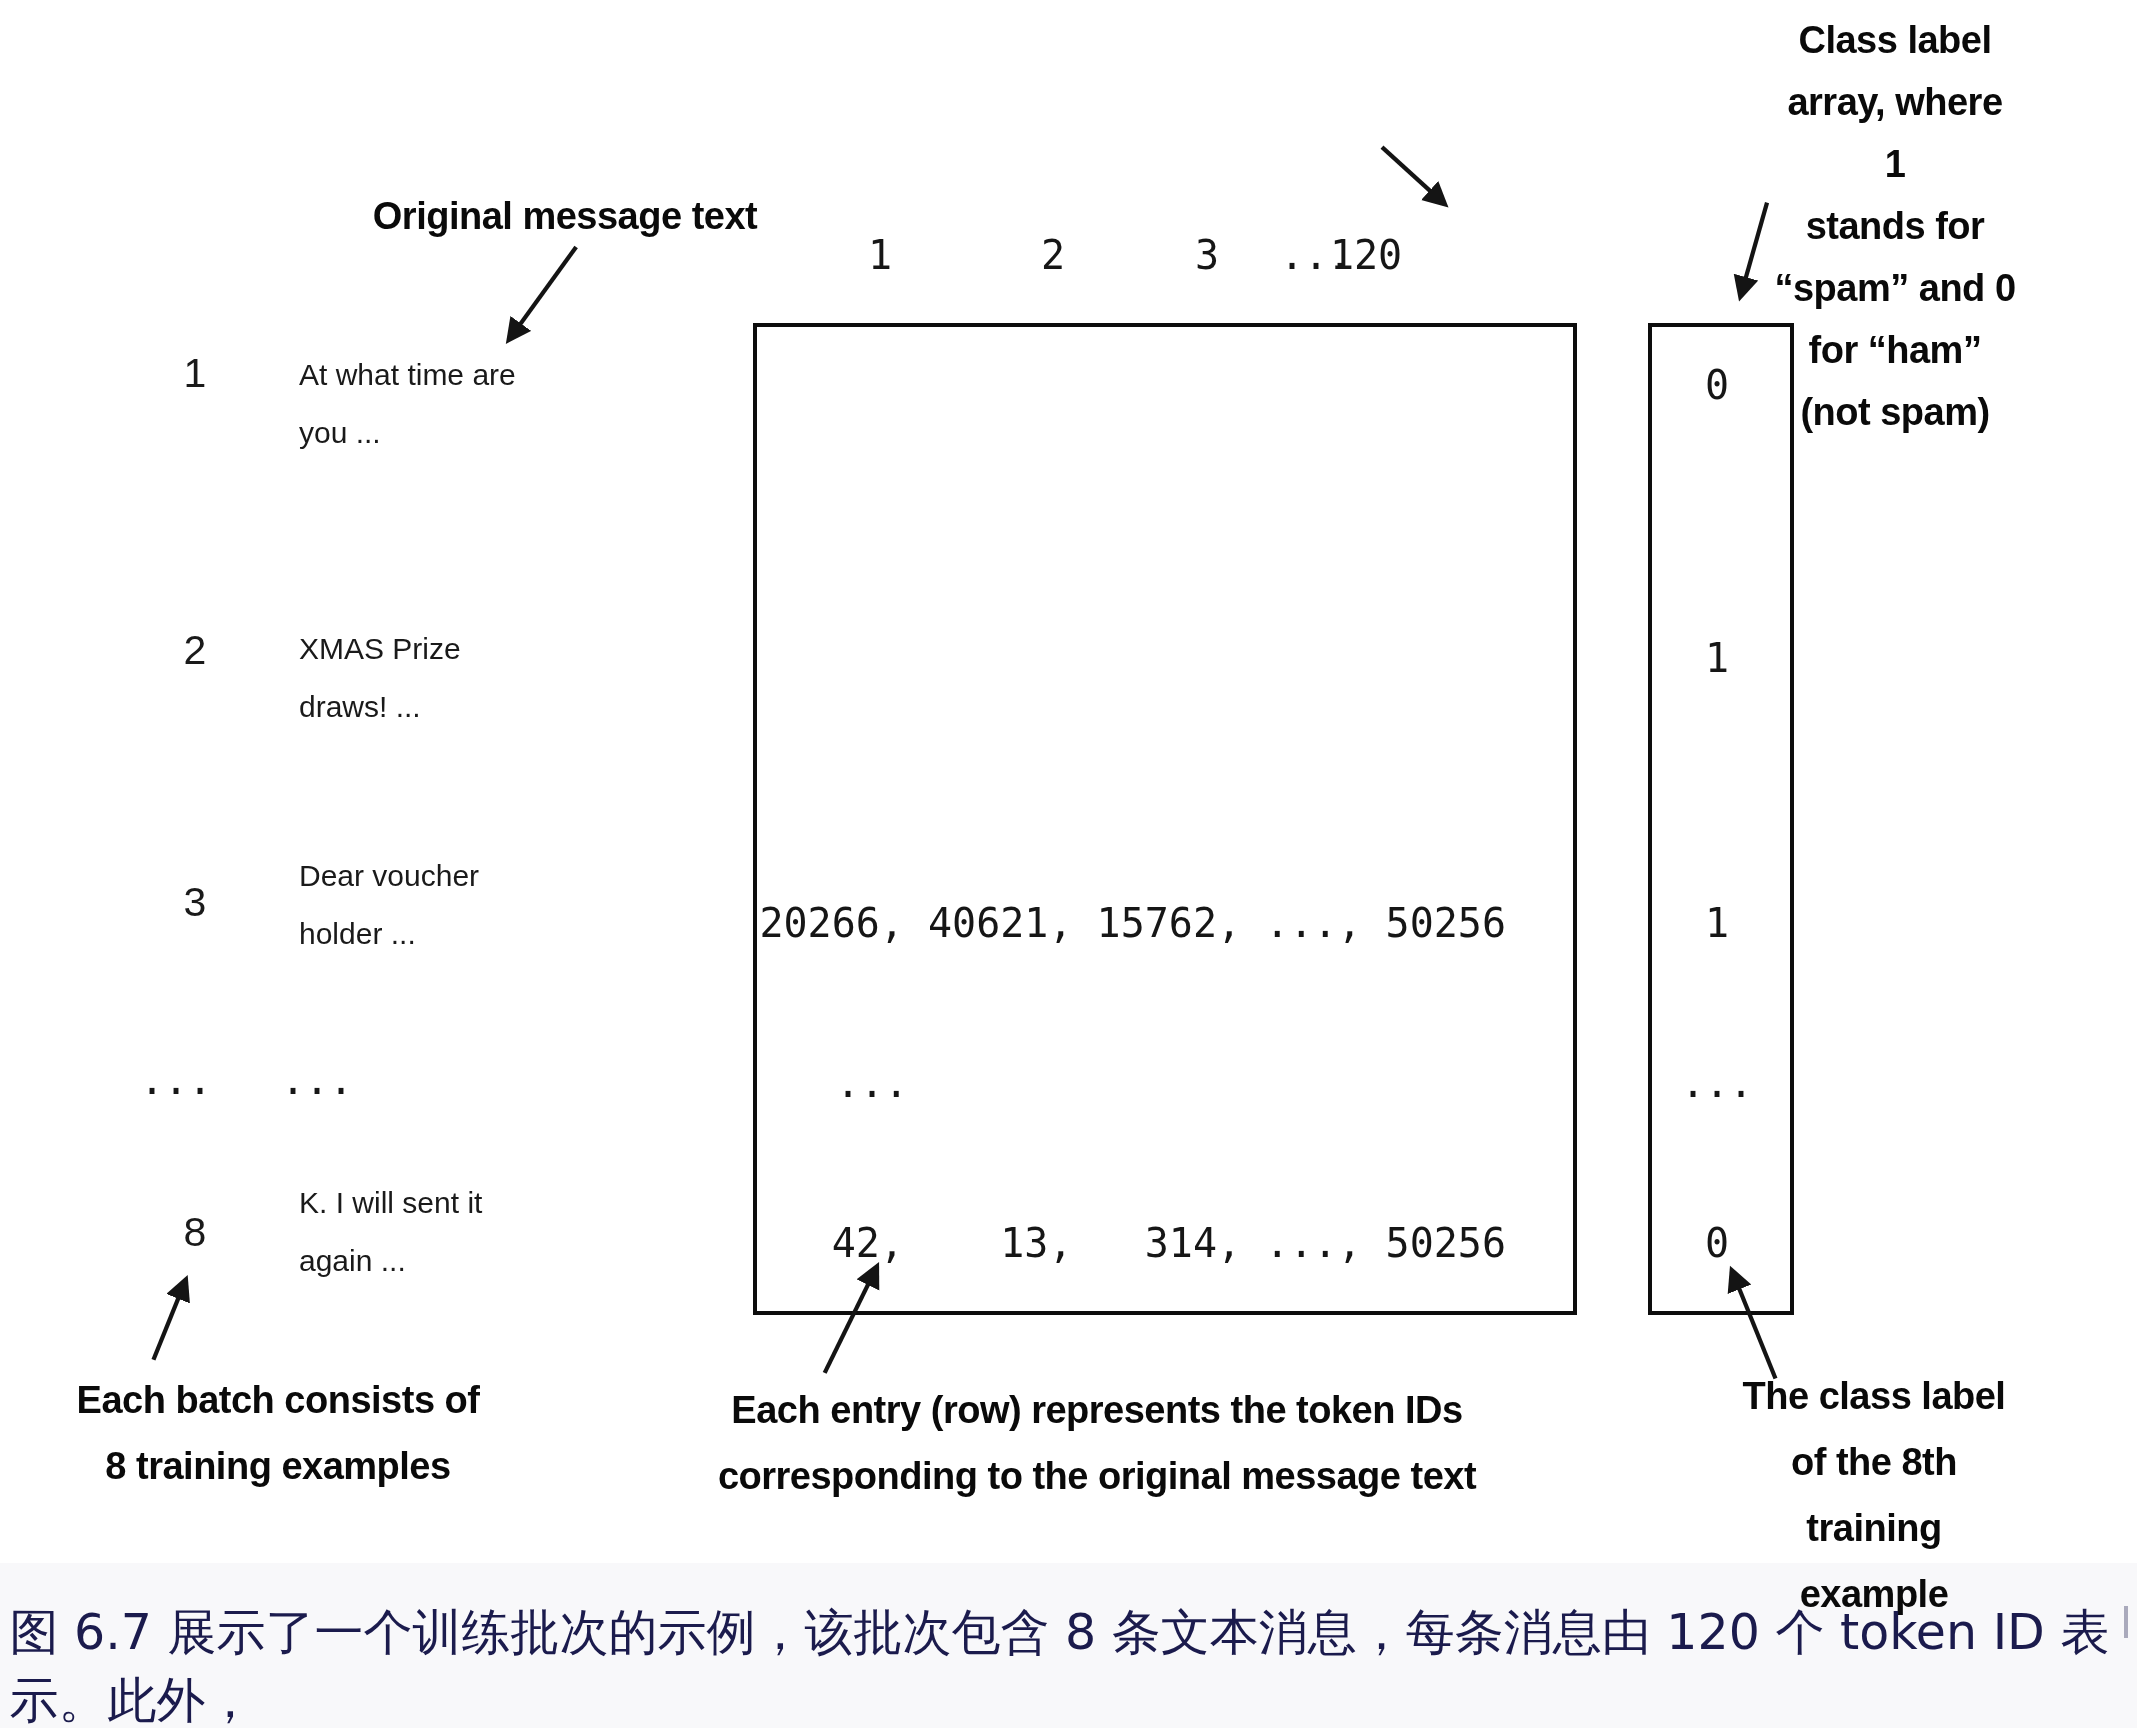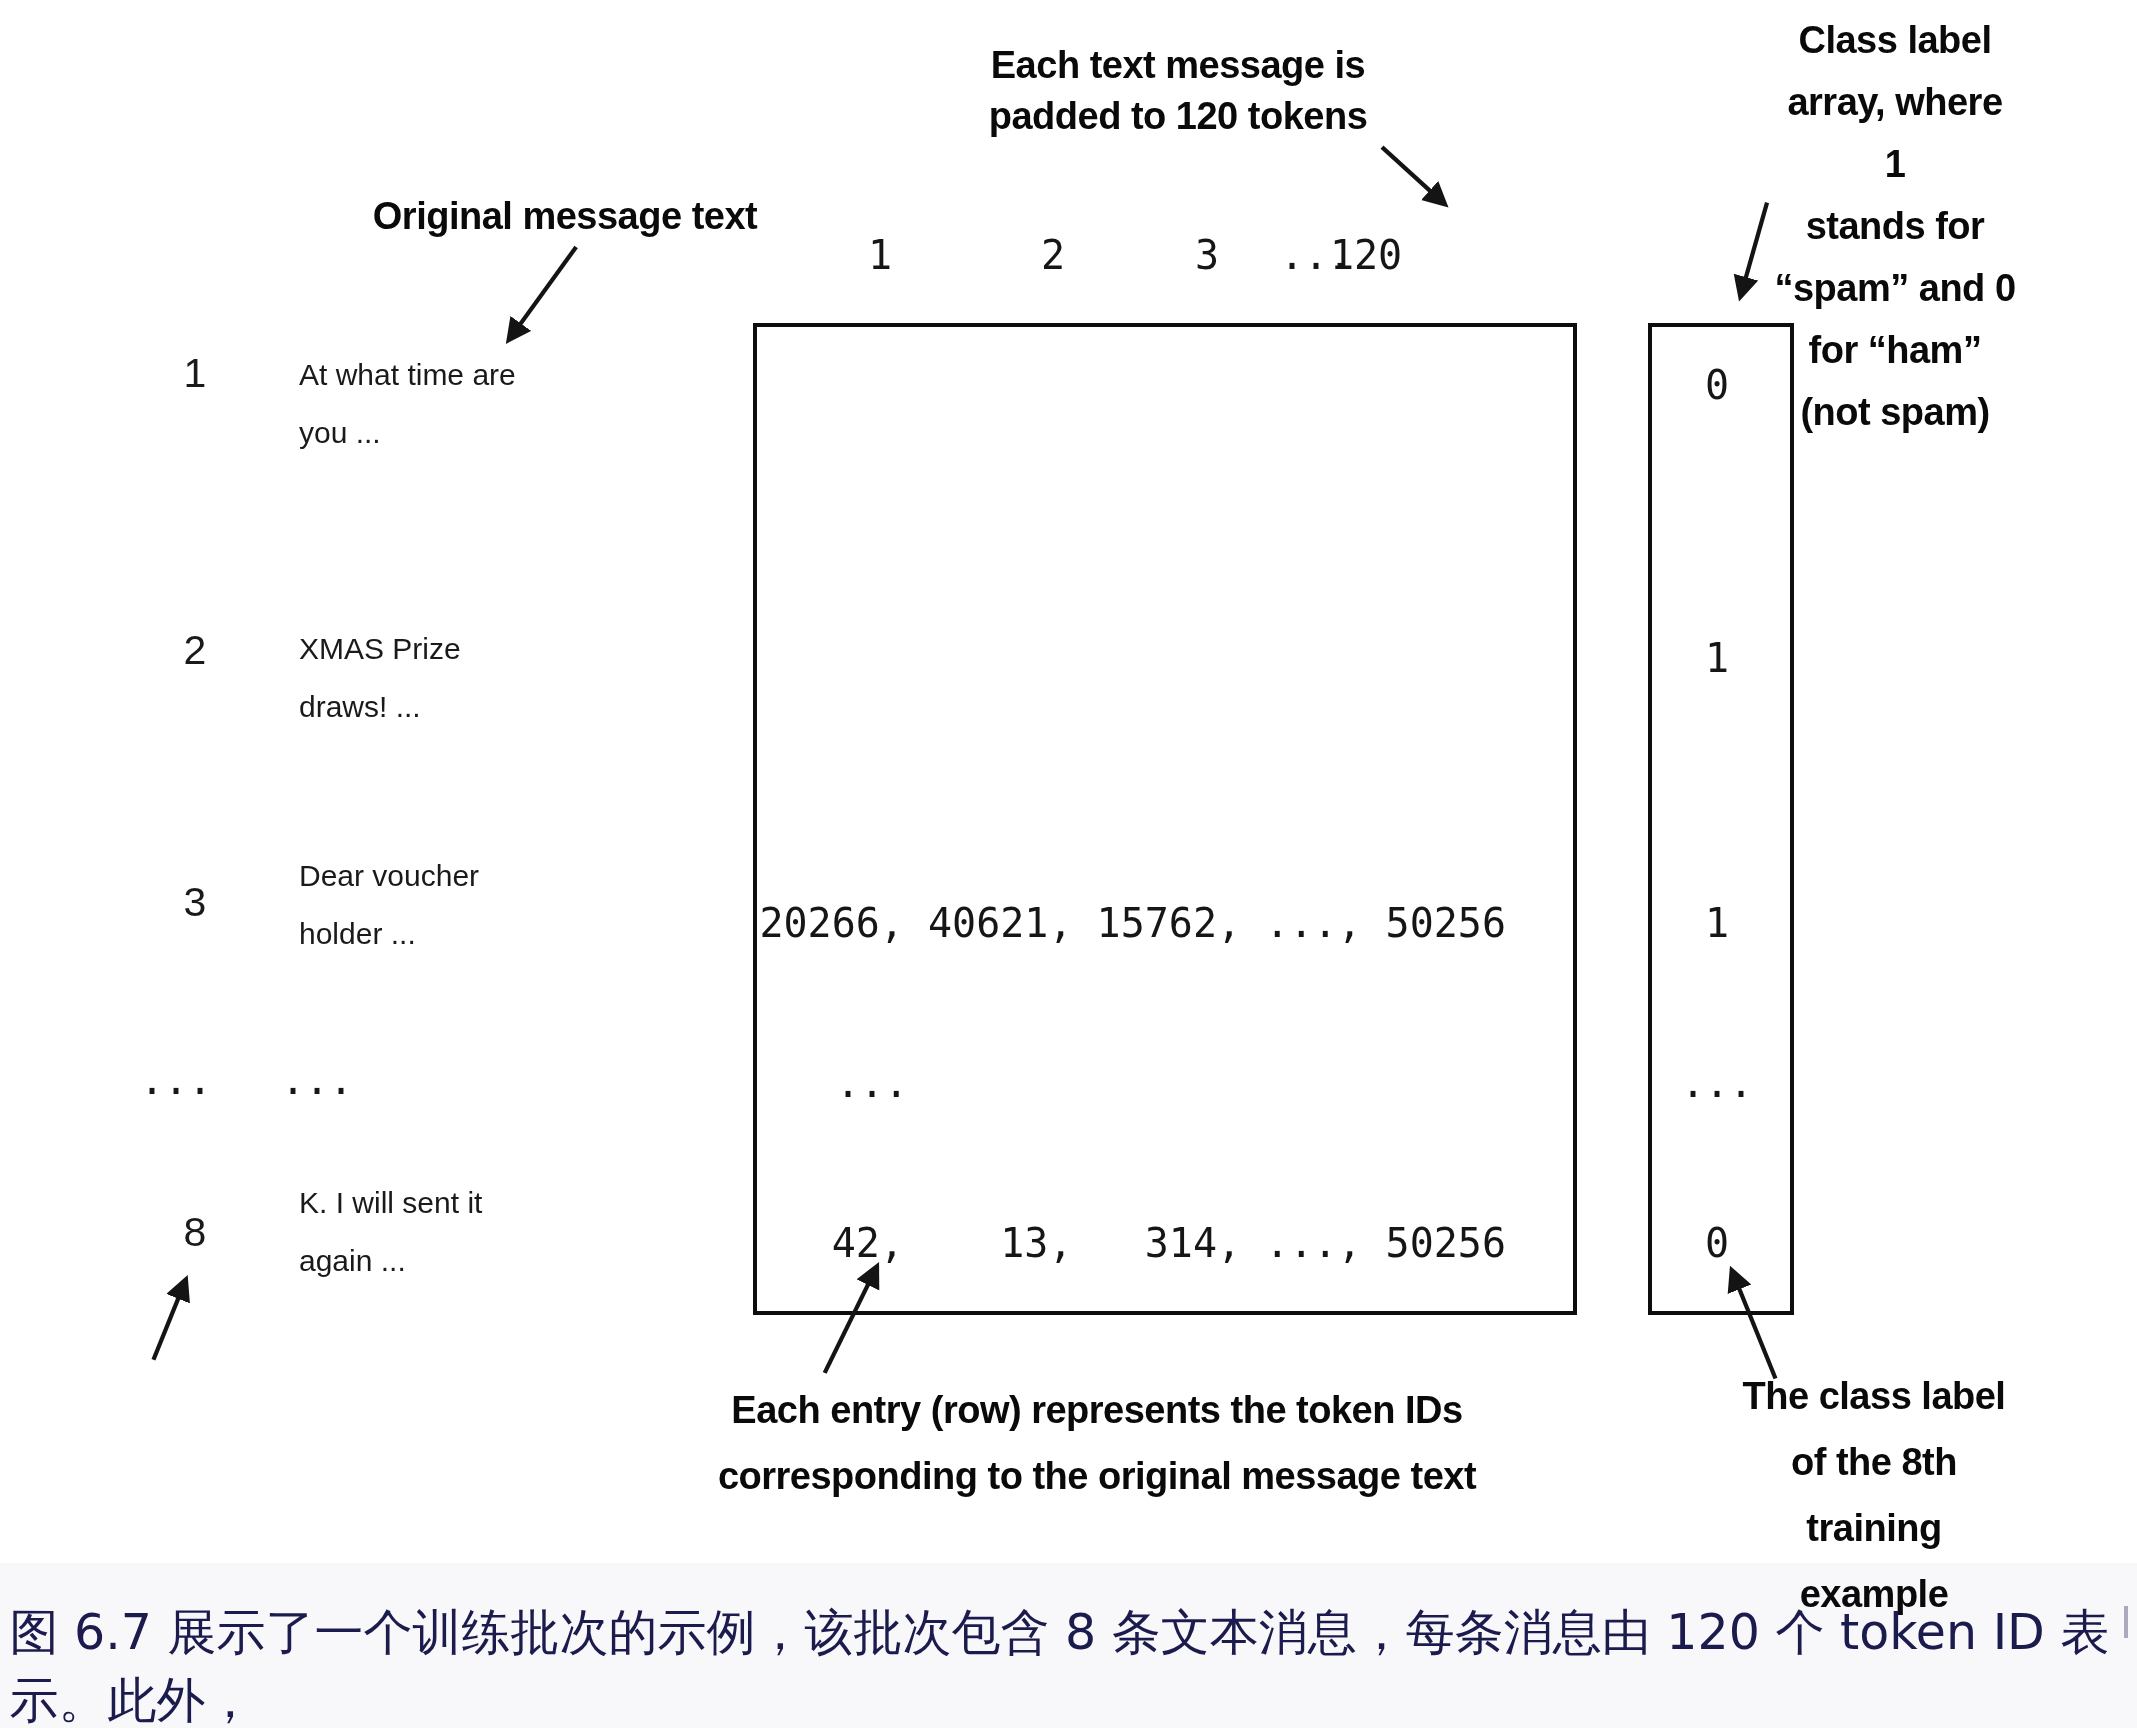--- a/index.html
+++ b/index.html
@@ -36,22 +36,20 @@
 </style>
 </head>
 <body>
 
 <div class="canvas">
 
   <div class="caption-strip"></div>
 
   <div class="note" style="left:565px;top:185px;">Original message text</div>
 
-  <div class="note tight" style="left:1178px;top:40px;">Each text message is
-padded to 120 tokens</div>
 
   <div class="note" style="left:1895px;top:9.4px;">Class label array, where 1
 stands for “spam” and 0
 for “ham” (not spam)</div>
 
   <span class="mono colhead" style="left:880px;">1</span>
   <span class="mono colhead" style="left:1053px;">2</span>
   <span class="mono colhead" style="left:1207px;">3</span>
   <span class="mono colhead" style="left:1316px;">...</span>
   <span class="mono colhead" style="left:1366px;">120</span>
@@ -79,20 +77,22 @@
   <div class="mono tokrow" style="top:900px;">20266, 40621, 15762, ..., 50256</div>
   <div class="mono" style="position:absolute;left:836px;top:1060px;">...</div>
   <div class="mono tokrow" style="top:1220px;">   42,    13,   314, ..., 50256</div>
 
   <div class="mono labelcell" style="top:362px;">0</div>
   <div class="mono labelcell" style="top:635px;">1</div>
   <div class="mono labelcell" style="top:900px;">1</div>
   <div class="mono labelcell" style="top:1060px;">...</div>
   <div class="mono labelcell" style="top:1220px;">0</div>
 
+  <div class="note wide" style="left:278px;top:1367px;">Each batch consists of
+8 training examples</div>
   <div class="note wide" style="left:1097px;top:1377px;">Each entry (row) represents the token IDs
 corresponding to the original message text</div>
   <div class="note wide" style="left:1874px;top:1363px;">The class label of the 8th
 training example</div>
 
   <svg class="arrows" width="2137" height="1729" viewBox="0 0 2270 1836">
     <defs>
       <marker id="ah" markerWidth="8" markerHeight="8" refX="4.6" refY="3" orient="auto" markerUnits="strokeWidth">
         <path d="M0,0 L6,3 L0,6 z" fill="#141414"></path>
       </marker>

